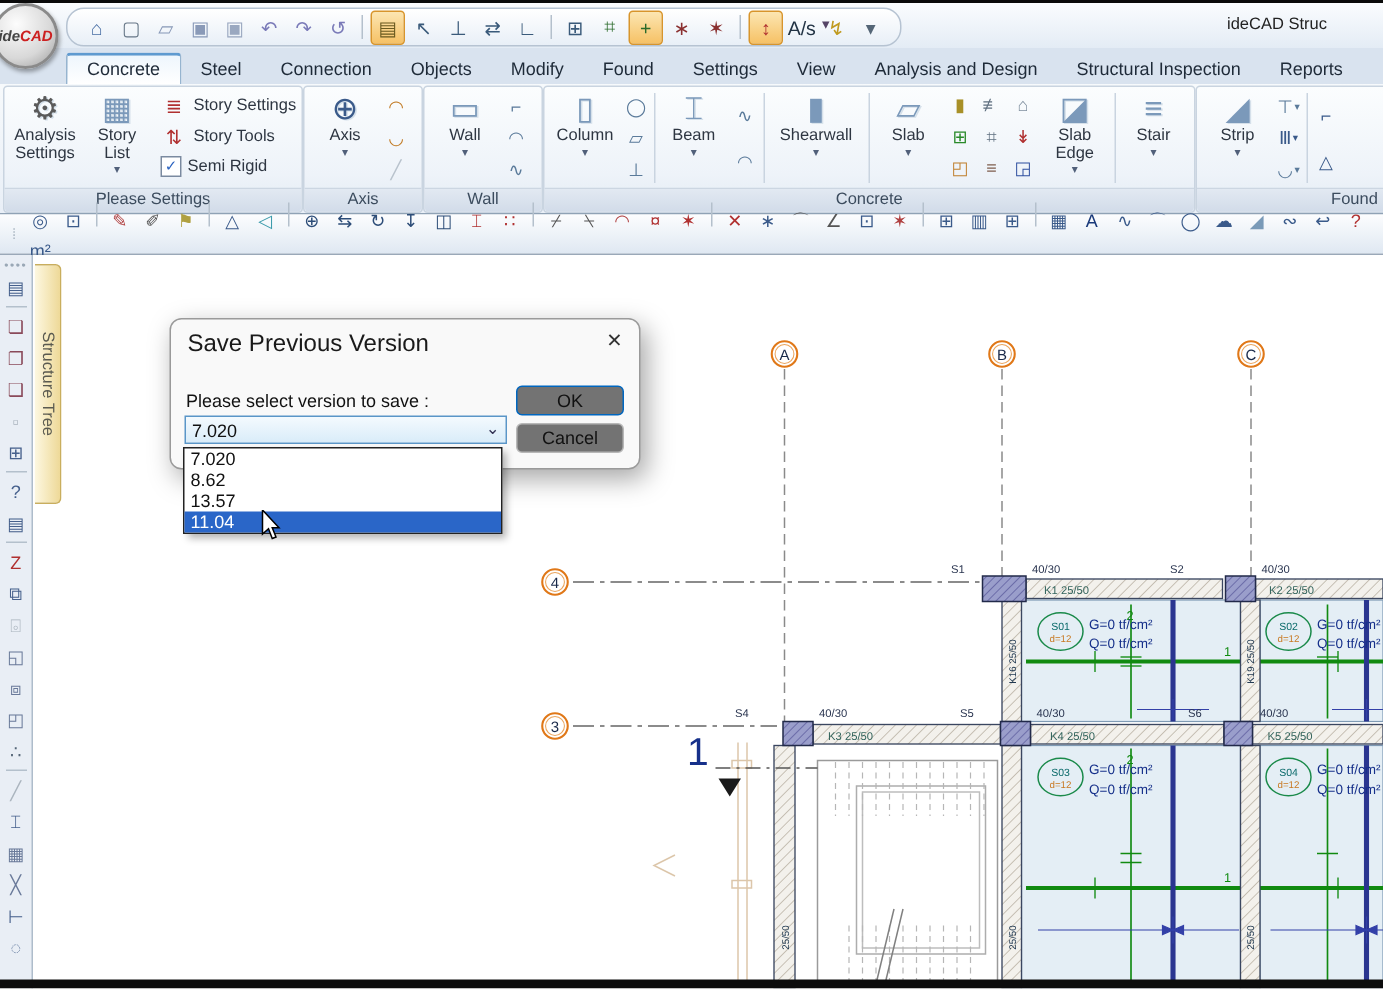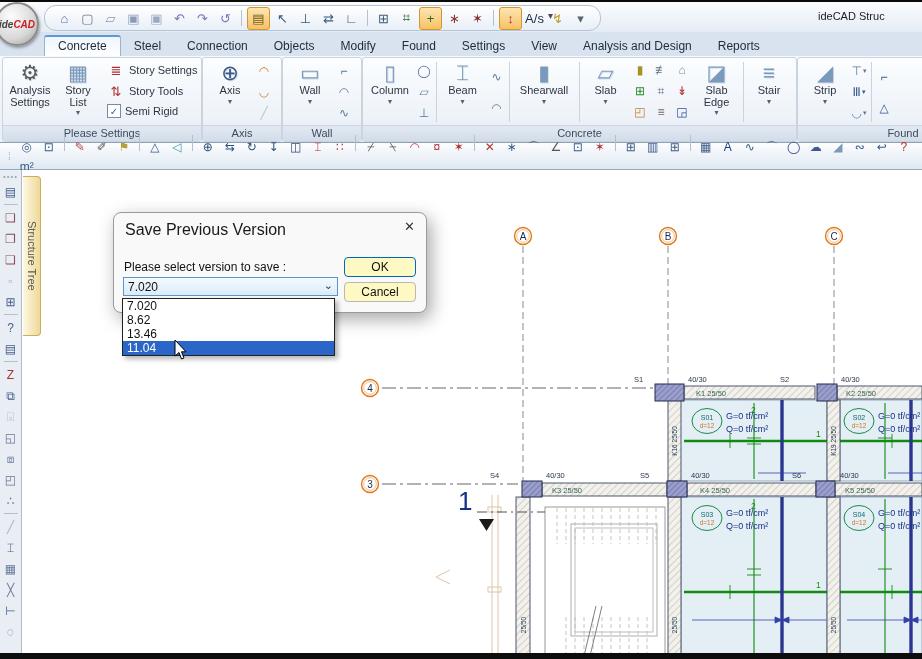--- a/index.html
+++ b/index.html
@@ -82,21 +82,21 @@
   
   .dialog{position:absolute;left:113px;top:212px;width:312px;height:99px;background:#f9f9f9;
           border:1px solid #9a9a9a;border-radius:8px;box-shadow:4px 6px 18px rgba(0,0,0,.35);z-index:40}
   .dlg-title{position:absolute;left:11px;top:8px;font-size:16px;color:#1a1a1a}
   .dlg-close{position:absolute;right:11px;top:6px;font-size:13px;color:#333;cursor:default}
   .dlg-label{position:absolute;left:10px;top:47px;font-size:12px;color:#111}
   .combo{position:absolute;left:9px;top:64px;width:209px;height:17px;border:1px solid #5a96c8;
          background:linear-gradient(#f4fafe,#d9ecf9);font-size:12px;color:#111;
          display:flex;align-items:center;padding-left:4px}
   .combo .chev{position:absolute;right:4px;top:1px;font-size:11px;color:#335}
-  .btn{position:absolute;width:70px;height:18px;font-size:12px;color:#111;background:#fef9c3;
+  .btn{position:absolute;width:70px;height:18px;font-size:12px;color:#111;background:#737373;
        border:1px solid #b8b8b8;border-radius:4px;display:flex;align-items:center;justify-content:center;cursor:default}
   .btn.primary{border:1.5px solid #0067c0}
   .droplist{position:absolute;left:122px;top:298px;width:211px;background:#fff;border:1px solid #222;
             box-shadow:3px 3px 5px rgba(0,0,0,.3);z-index:41}
   .opt{height:14px;line-height:14px;font-size:12px;color:#111;padding-left:4px;cursor:default}
   .opt.sel{background:#2a66c8;color:#fff}
   .cursor{position:absolute;left:174px;top:340px;z-index:50}
 </style>
 </head>
 <body>
@@ -141,20 +141,21 @@
 <div class="tabbar">
     <div class="tab active">Concrete</div>
     <div class="tab">Steel</div>
     <div class="tab">Connection</div>
     <div class="tab">Objects</div>
     <div class="tab">Modify</div>
     <div class="tab">Found</div>
     <div class="tab">Settings</div>
     <div class="tab">View</div>
     <div class="tab">Analysis and Design</div>
+    <div class="tab">Structural Inspection</div>
     <div class="tab">Reports</div>
   </div>
 
 <div class="ribbon">
 
   <div class="rgroup" style="left:2px;width:198px">
     <div class="rrow">
       <div class="rbig">
         <span class="rico" style="color:#5a5a5a">⚙</span>
         <span>Analysis Settings</span>
@@ -564,21 +565,21 @@
   <div class="combo">
     <span>7.020</span>
     <span class="chev">⌄</span>
   </div>
   <div class="btn primary" style="left:230px;top:44px">OK</div>
   <div class="btn" style="left:230px;top:69px">Cancel</div>
 </div>
 <div class="droplist">
     <div class="opt">7.020</div>
     <div class="opt">8.62</div>
-    <div class="opt">13.46</div>
+    <div class="opt">13.57</div>
     <div class="opt sel">11.04</div>
   </div>
 
 <div class="cursor">
   <svg width="14" height="21" viewBox="0 0 14 21">
     <polygon points="1,0 1,16 5,12.5 7.5,19 10,18 7.5,11.8 12,11.8" fill="#fff" stroke="#000" stroke-width="1"></polygon>
   </svg>
 </div>
 
 <div class="botedge"></div>

